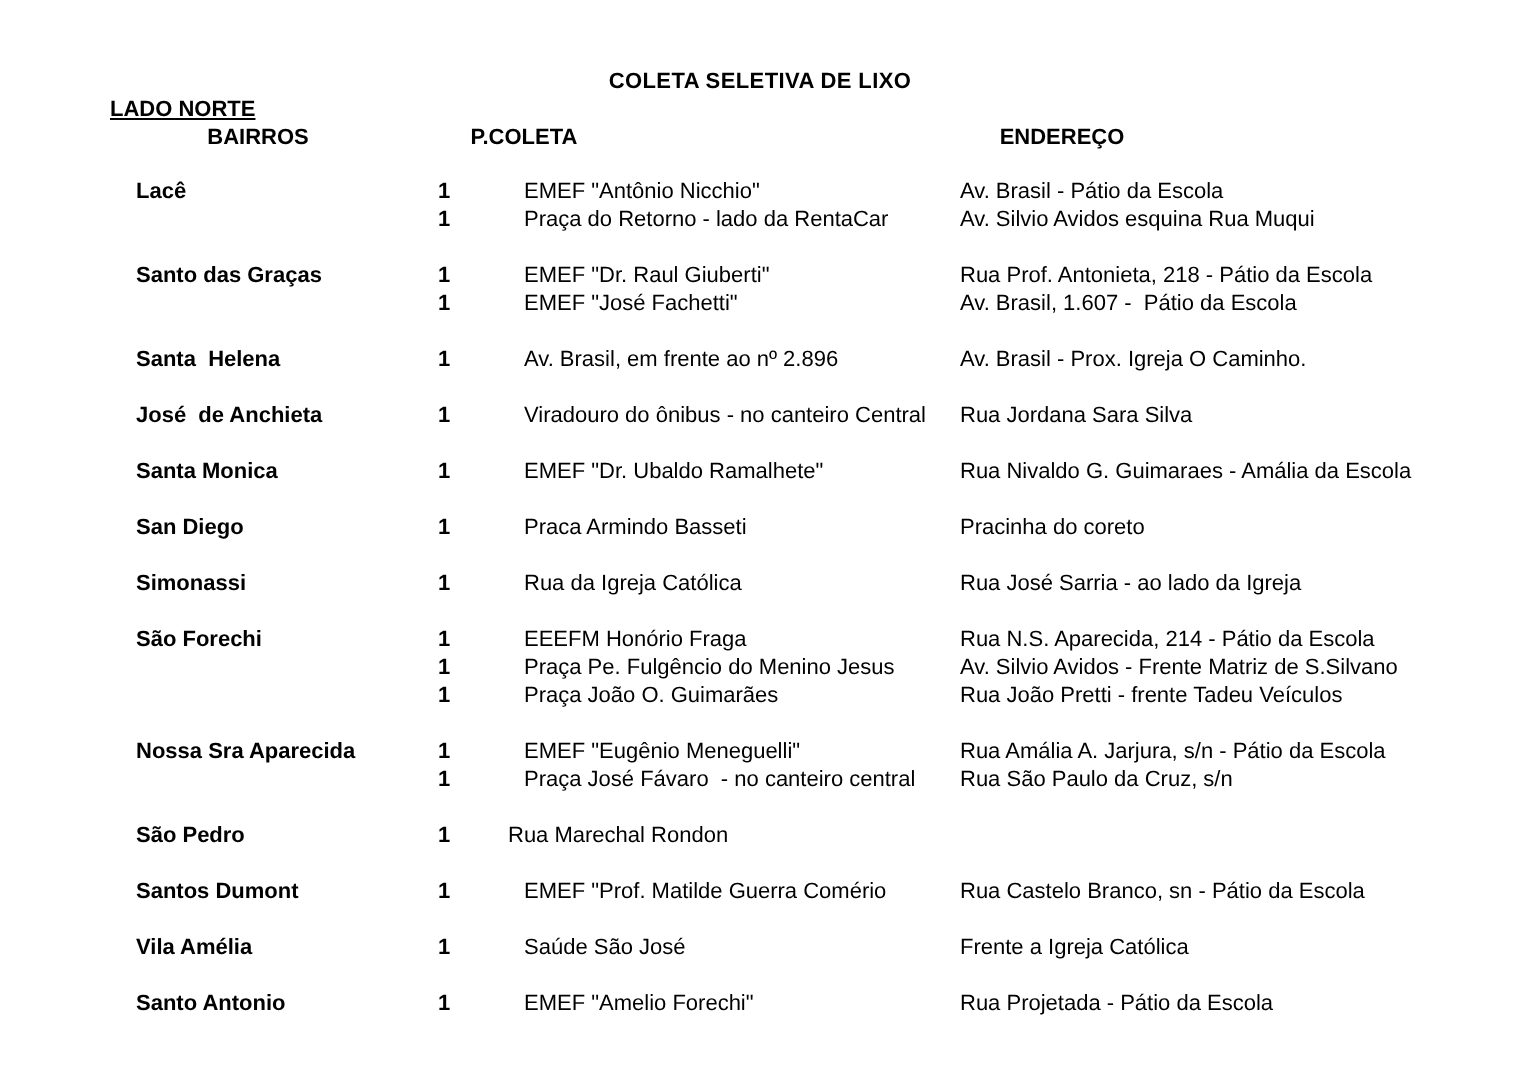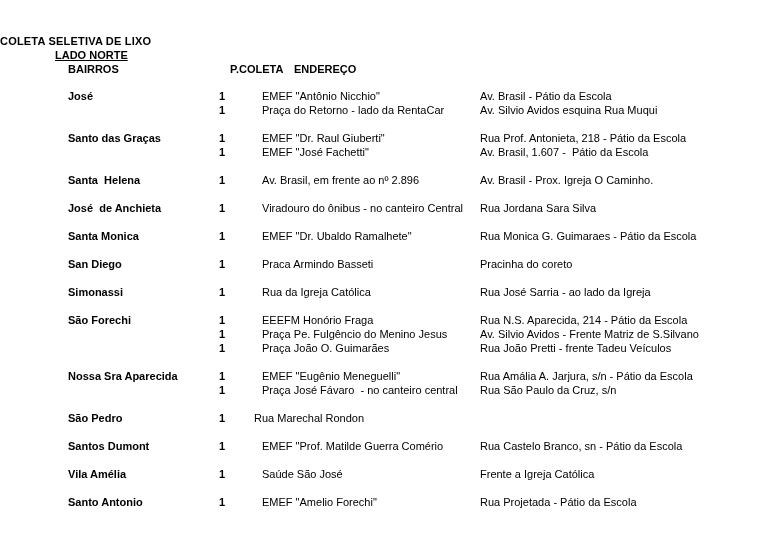--- a/index.html
+++ b/index.html
@@ -16,38 +16,40 @@
     font-family: "Liberation Sans", sans-serif;
     font-size: 11px;
     line-height: 14px;
     color: #000000;
   }
   .title {
     position: absolute;
     top: 34px;
     left: 0;
     width: 760px;
+    text-align: center;
     font-weight: bold;
     letter-spacing: 0.2px;
   }
   .section {
     position: absolute;
     top: 48px;
     left: 55px;
     font-weight: bold;
     text-decoration: underline;
     text-align: center;
   }
   .headers {
     position: absolute;
     top: 62px;
     left: 0;
     right: 0;
     display: flex;
     font-weight: bold;
+    text-align: center;
   }
   .h-bairro { margin-left: 68px; width: 122px; }
   .h-num    { width: 64px; padding-left: 40px; }
   .h-local  { width: 218px; margin-left: 8px; }
   .h-end    { flex: 1; }
 
   .rows {
     position: absolute;
     top: 89px;
     left: 0;
@@ -76,21 +78,21 @@
   <div class="section">LADO NORTE</div>
 
   <div class="headers">
     <div class="h-bairro">BAIRROS</div>
     <div class="h-num">P.COLETA</div>
     <div class="h-end">ENDEREÇO</div>
   </div>
 
   <div class="rows">
       <div class="group">
-      <div class="g-bairro">José</div>
+      <div class="g-bairro">Lacê</div>
       <div class="g-points">
 
       <div class="point">
           <div class="p-num">1</div>
           <div class="p-local">EMEF "Antônio Nicchio"</div>
           <div class="p-end">Av. Brasil - Pátio da Escola</div>
         </div>
           <div class="point">
           <div class="p-num">1</div>
           <div class="p-local">Praça do Retorno - lado da RentaCar</div>
@@ -136,21 +138,21 @@
         </div>
         </div>
     </div>
       <div class="group">
       <div class="g-bairro">Santa Monica</div>
       <div class="g-points">
 
       <div class="point">
           <div class="p-num">1</div>
           <div class="p-local">EMEF "Dr. Ubaldo Ramalhete"</div>
-          <div class="p-end">Rua Monica G. Guimaraes - Pátio da Escola</div>
+          <div class="p-end">Rua Nivaldo G. Guimaraes - Amália da Escola</div>
         </div>
         </div>
     </div>
       <div class="group">
       <div class="g-bairro">San Diego</div>
       <div class="g-points">
 
       <div class="point">
           <div class="p-num">1</div>
           <div class="p-local">Praca Armindo Basseti</div>

